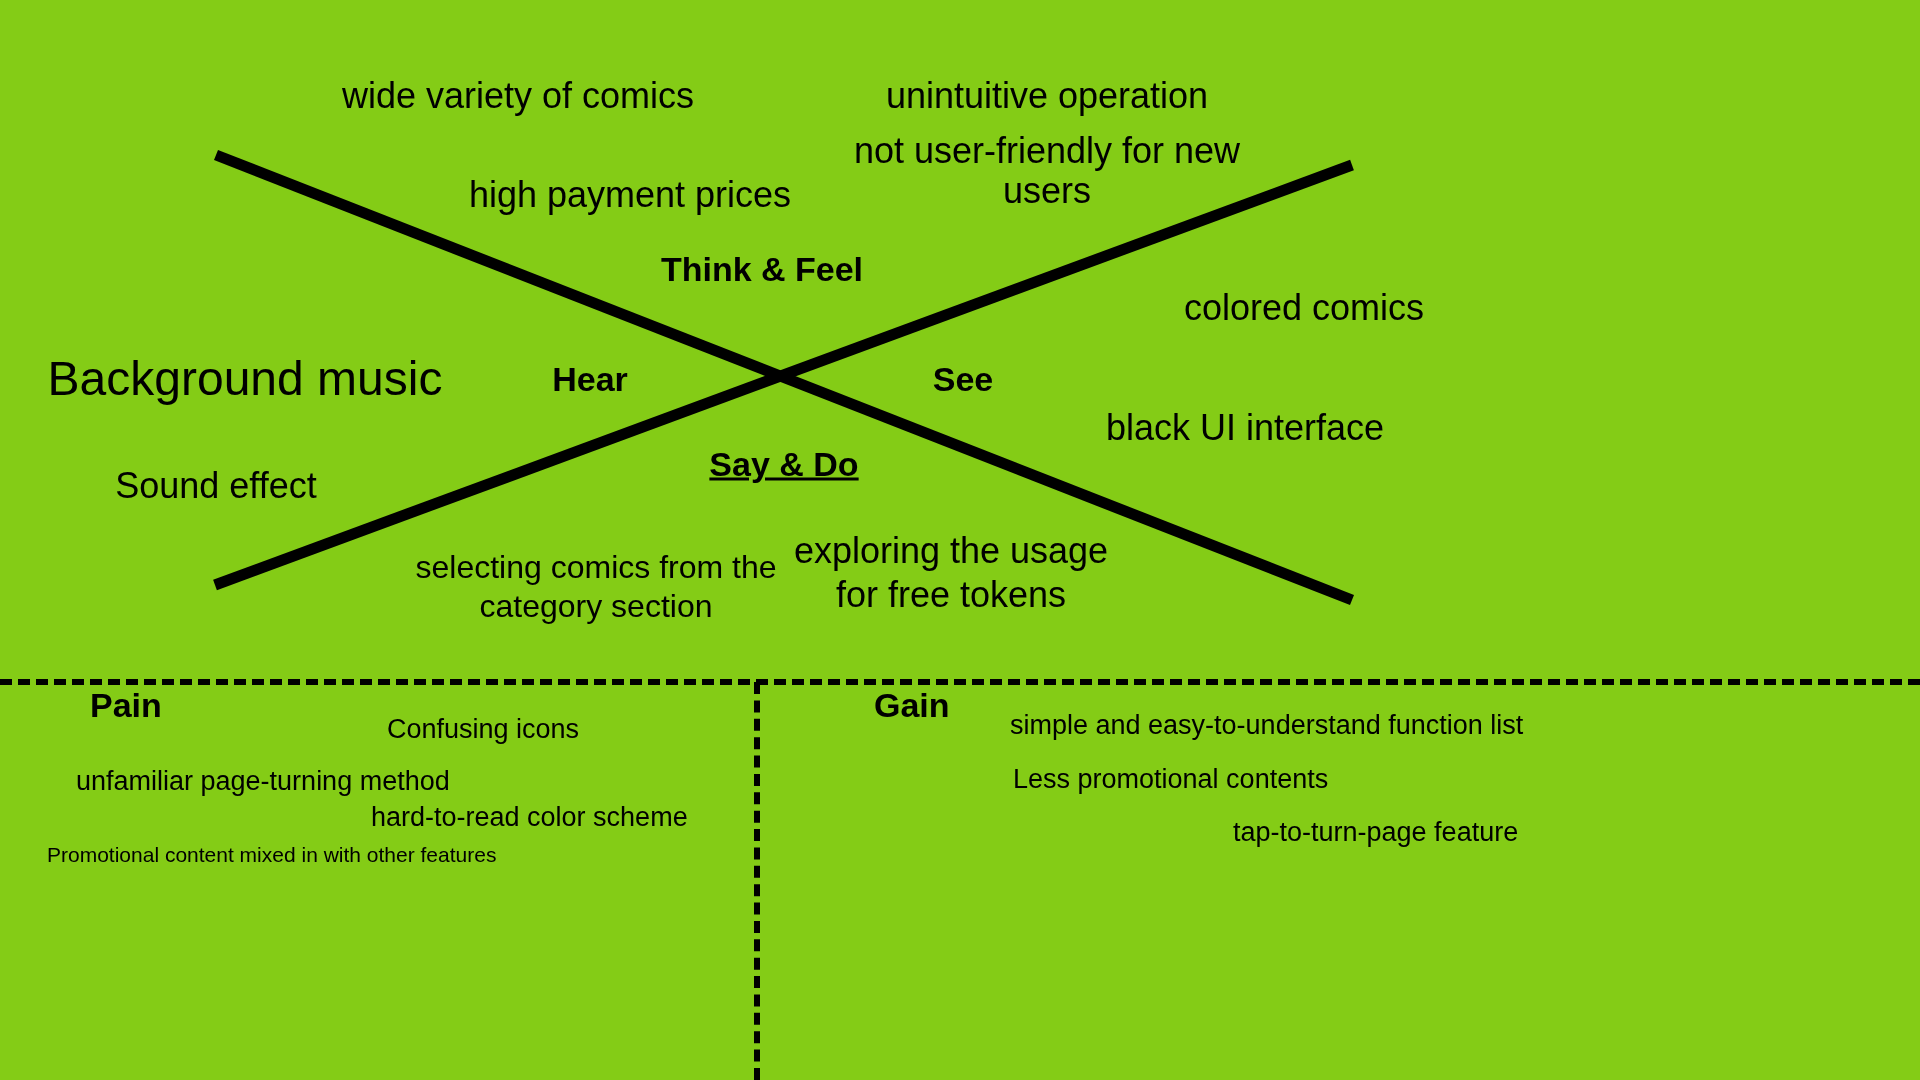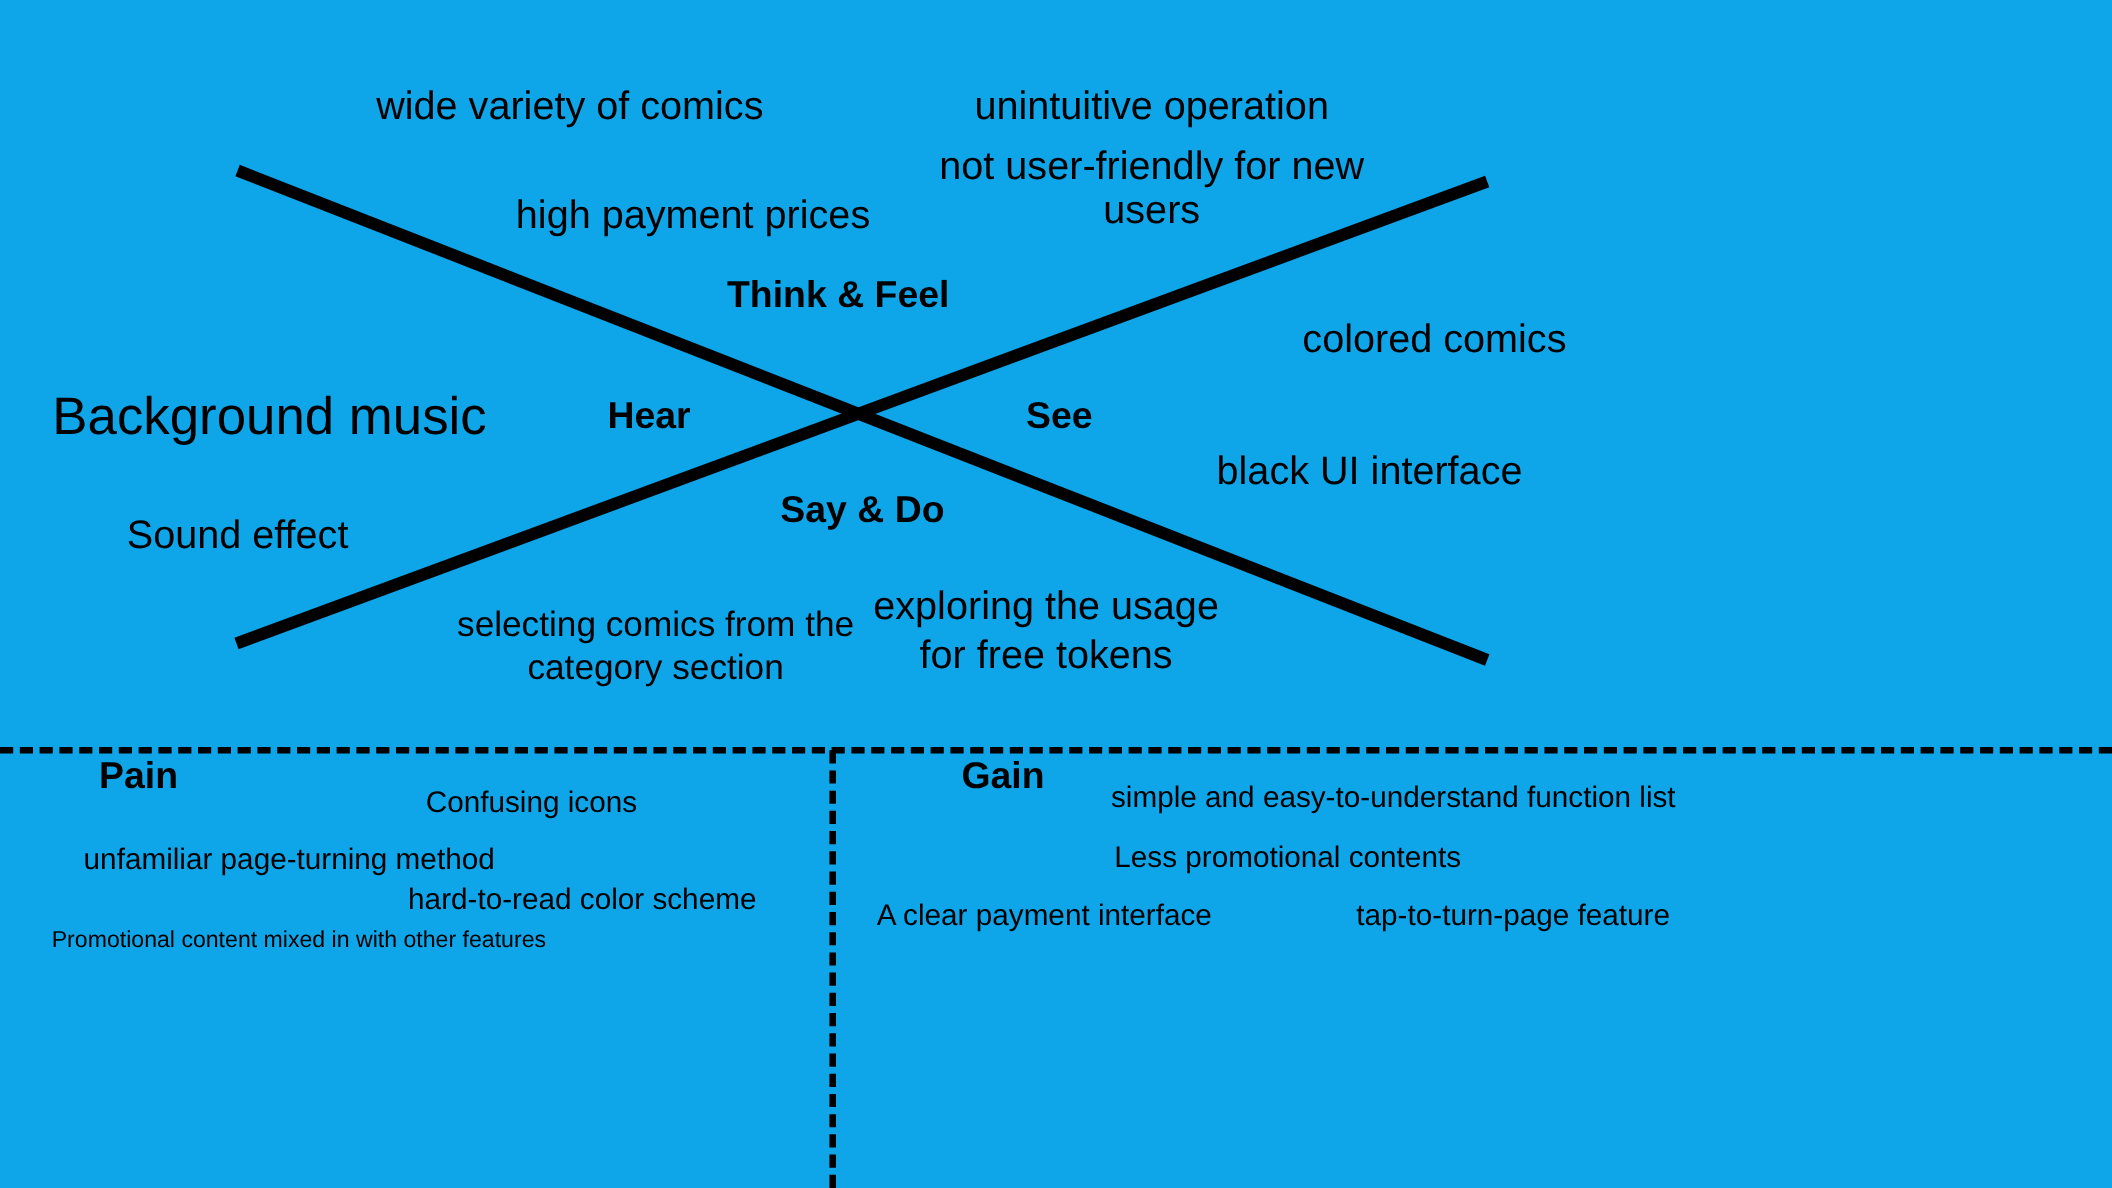--- a/index.html
+++ b/index.html
@@ -4,21 +4,21 @@
 <style>
   html, body {
     margin: 0;
     padding: 0;
     background: #ffffff;
   }
   #canvas {
     position: relative;
     width: 1920px;
     height: 1080px;
-    background: #0ea5e9;
+    background: #84cc16;
     overflow: hidden;
     font-family: "Liberation Sans", sans-serif;
     color: #000000;
   }
   #xlines {
     position: absolute;
     left: 0;
     top: 0;
     width: 1920px;
     height: 1080px;
@@ -90,21 +90,21 @@
 
   <div class="note center" style="left:951px; top:573px; transform:translate(-50%,-50%); font-size:36px; line-height:1.22;">exploring the usage
 for free tokens</div>
 
   <div class="quad-label" style="left:762px; top:269px; transform:translate(-50%,-50%); font-size:34px;">Think &amp; Feel</div>
 
   <div class="quad-label" style="left:590px; top:379px; transform:translate(-50%,-50%); font-size:34px;">Hear</div>
 
   <div class="quad-label" style="left:963px; top:379px; transform:translate(-50%,-50%); font-size:34px;">See</div>
 
-  <div class="quad-label" style="left:784px; top:464px; transform:translate(-50%,-50%); font-size:34px;">Say &amp; Do</div>
+  <div class="quad-label" style="left:784px; top:464px; transform:translate(-50%,-50%); font-size:34px;text-decoration:underline;">Say &amp; Do</div>
 
   <div class="divider-h" style="top:679px;"></div>
 
   <div class="divider-v" style="left:754px; top:682px; height:398px;"></div>
 
   <div class="section-title" style="left:90px; top:686px; font-size:34px;">Pain</div>
 
   <div class="note left" style="left:387px; top:714px; font-size:27px;">Confusing icons</div>
 
   <div class="note left" style="left:76px; top:766px; font-size:27px;">unfamiliar page-turning method</div>
@@ -112,17 +112,16 @@
   <div class="note left" style="left:371px; top:802px; font-size:27px;">hard-to-read color scheme</div>
 
   <div class="note left" style="left:47px; top:843px; font-size:21px;">Promotional content mixed in with other features</div>
 
   <div class="section-title" style="left:874px; top:686px; font-size:34px;">Gain</div>
 
   <div class="note left" style="left:1010px; top:710px; font-size:27px;">simple and easy-to-understand function list</div>
 
   <div class="note left" style="left:1013px; top:764px; font-size:27px;">Less promotional contents</div>
 
-  <div class="note left" style="left:797px; top:817px; font-size:27px;">A clear payment interface</div>
 
   <div class="note left" style="left:1233px; top:817px; font-size:27px;">tap-to-turn-page feature</div>
 
 </div>
 
 </body></html>

